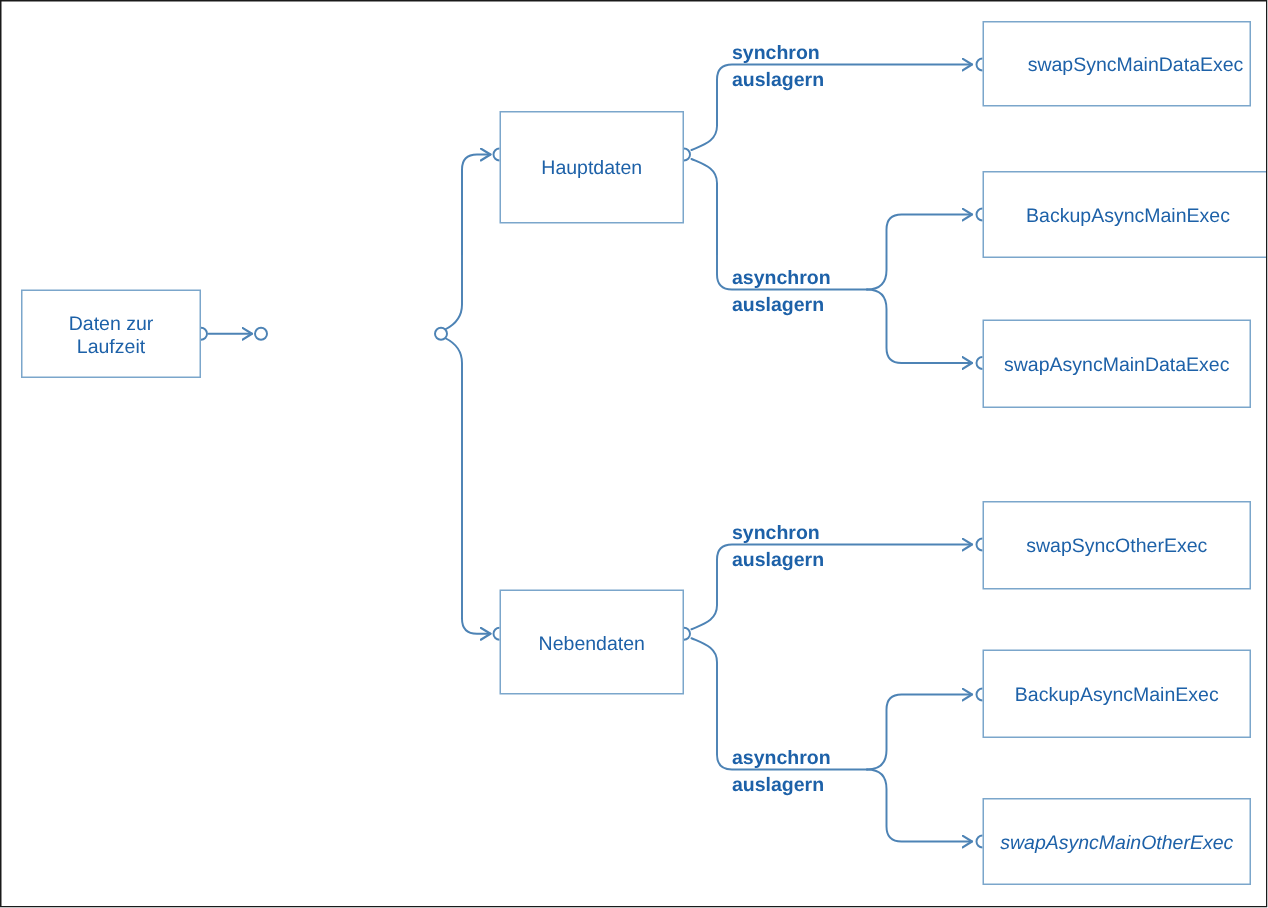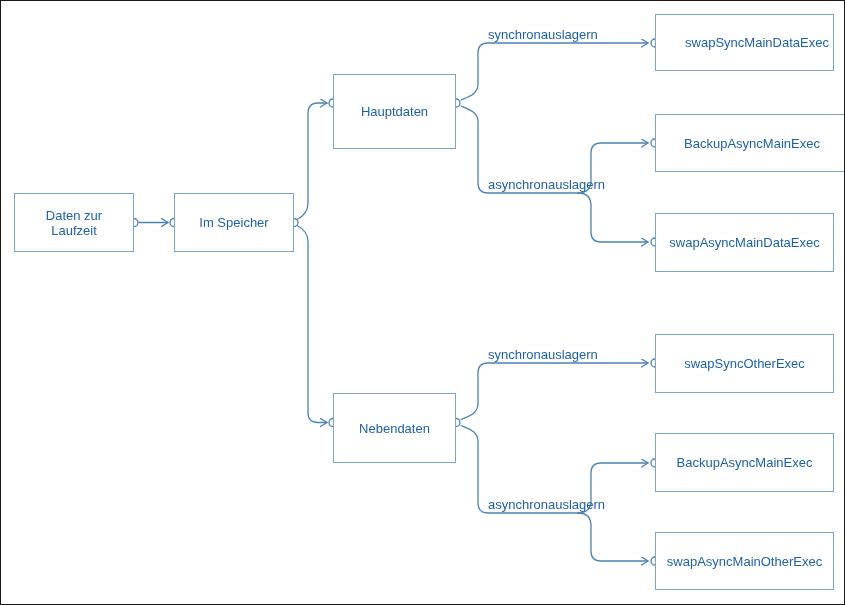--- a/index.html
+++ b/index.html
@@ -35,26 +35,27 @@
     text-align: center;
     color: #1d61a8;
     font-size: 13px;
     line-height: 15px;
     cursor: pointer;
   }
   .node.narrow { padding: 14px 15px; }
   .edge-label {
     position: absolute;
     display: flex;
-    flex-direction: row;
+    flex-direction: column;
     row-gap: 4px;
     color: #1d61a8;
     font-size: 13px;
     line-height: 14px;
     background: transparent;
+    font-weight: bold;
   }
   .edge-label span { display: block; }
 </style>
 </head>
 <body>
 
 <div class="canvas">
 
   <svg class="wires" width="845" height="605" viewBox="0 0 845 605" fill="none" xmlns="http://www.w3.org/2000/svg">
     <defs>
@@ -97,23 +98,20 @@
       <circle cx="654" cy="362" r="4"></circle>
       <circle cx="654" cy="462" r="4"></circle>
       <circle cx="654" cy="560" r="4"></circle>
     </g>
   </svg>
 
   <div class="node narrow" style="left:13px; top:192px; width:120px; height:59px;">
     <span>Daten zur Laufzeit</span>
   </div>
 
-  <div class="node" style="left:173px; top:192px; width:120px; height:59px;">
-    <span>Im Speicher</span>
-  </div>
 
   <div class="node" style="left:332px; top:73px; width:123px; height:75px;">
     <span>Hauptdaten</span>
   </div>
 
   <div class="node" style="left:332px; top:392px; width:123px; height:70px;">
     <span>Nebendaten</span>
   </div>
 
   <div class="node" style="left:654px; top:13px; width:179px; height:57px;padding-left:25px;">
@@ -129,21 +127,21 @@
   </div>
 
   <div class="node" style="left:654px; top:212px; width:179px; height:59px;">
     <span>swapAsyncMainDataExec</span>
   </div>
 
   <div class="node" style="left:654px; top:432px; width:179px; height:59px;">
     <span>BackupAsyncMainExec</span>
   </div>
 
-  <div class="node" style="left:654px; top:531px; width:179px; height:58px;">
+  <div class="node" style="left:654px; top:531px; width:179px; height:58px;font-style:italic;">
     <span>swapAsyncMainOtherExec</span>
   </div>
 
   <div class="edge-label" style="left:487px; top:27px;">
     <span>synchron</span>
     <span>auslagern</span>
   </div>
 
   <div class="edge-label" style="left:487px; top:177px;">
     <span>asynchron</span>

